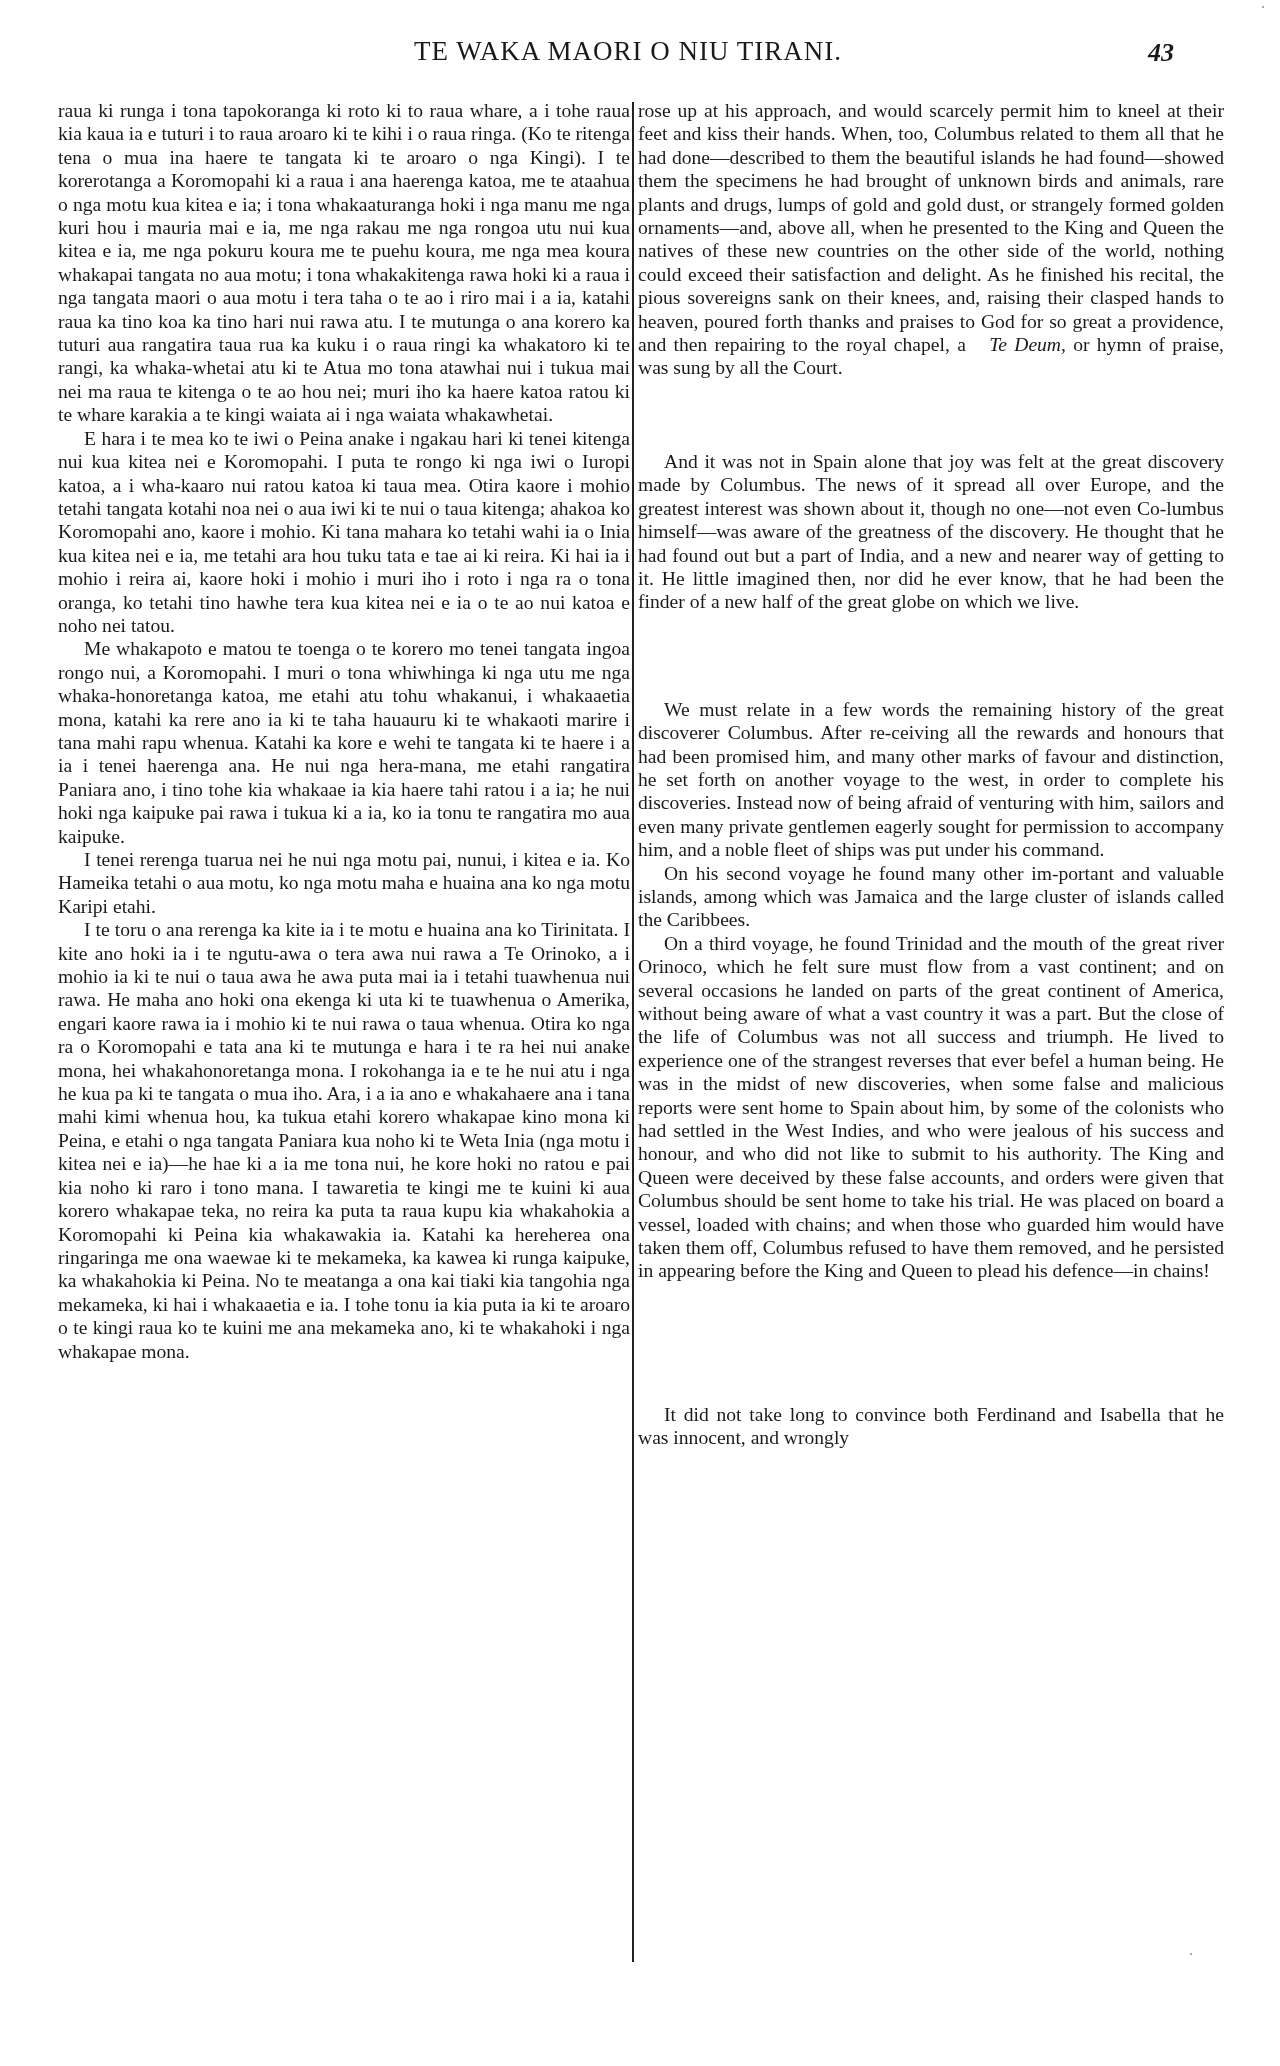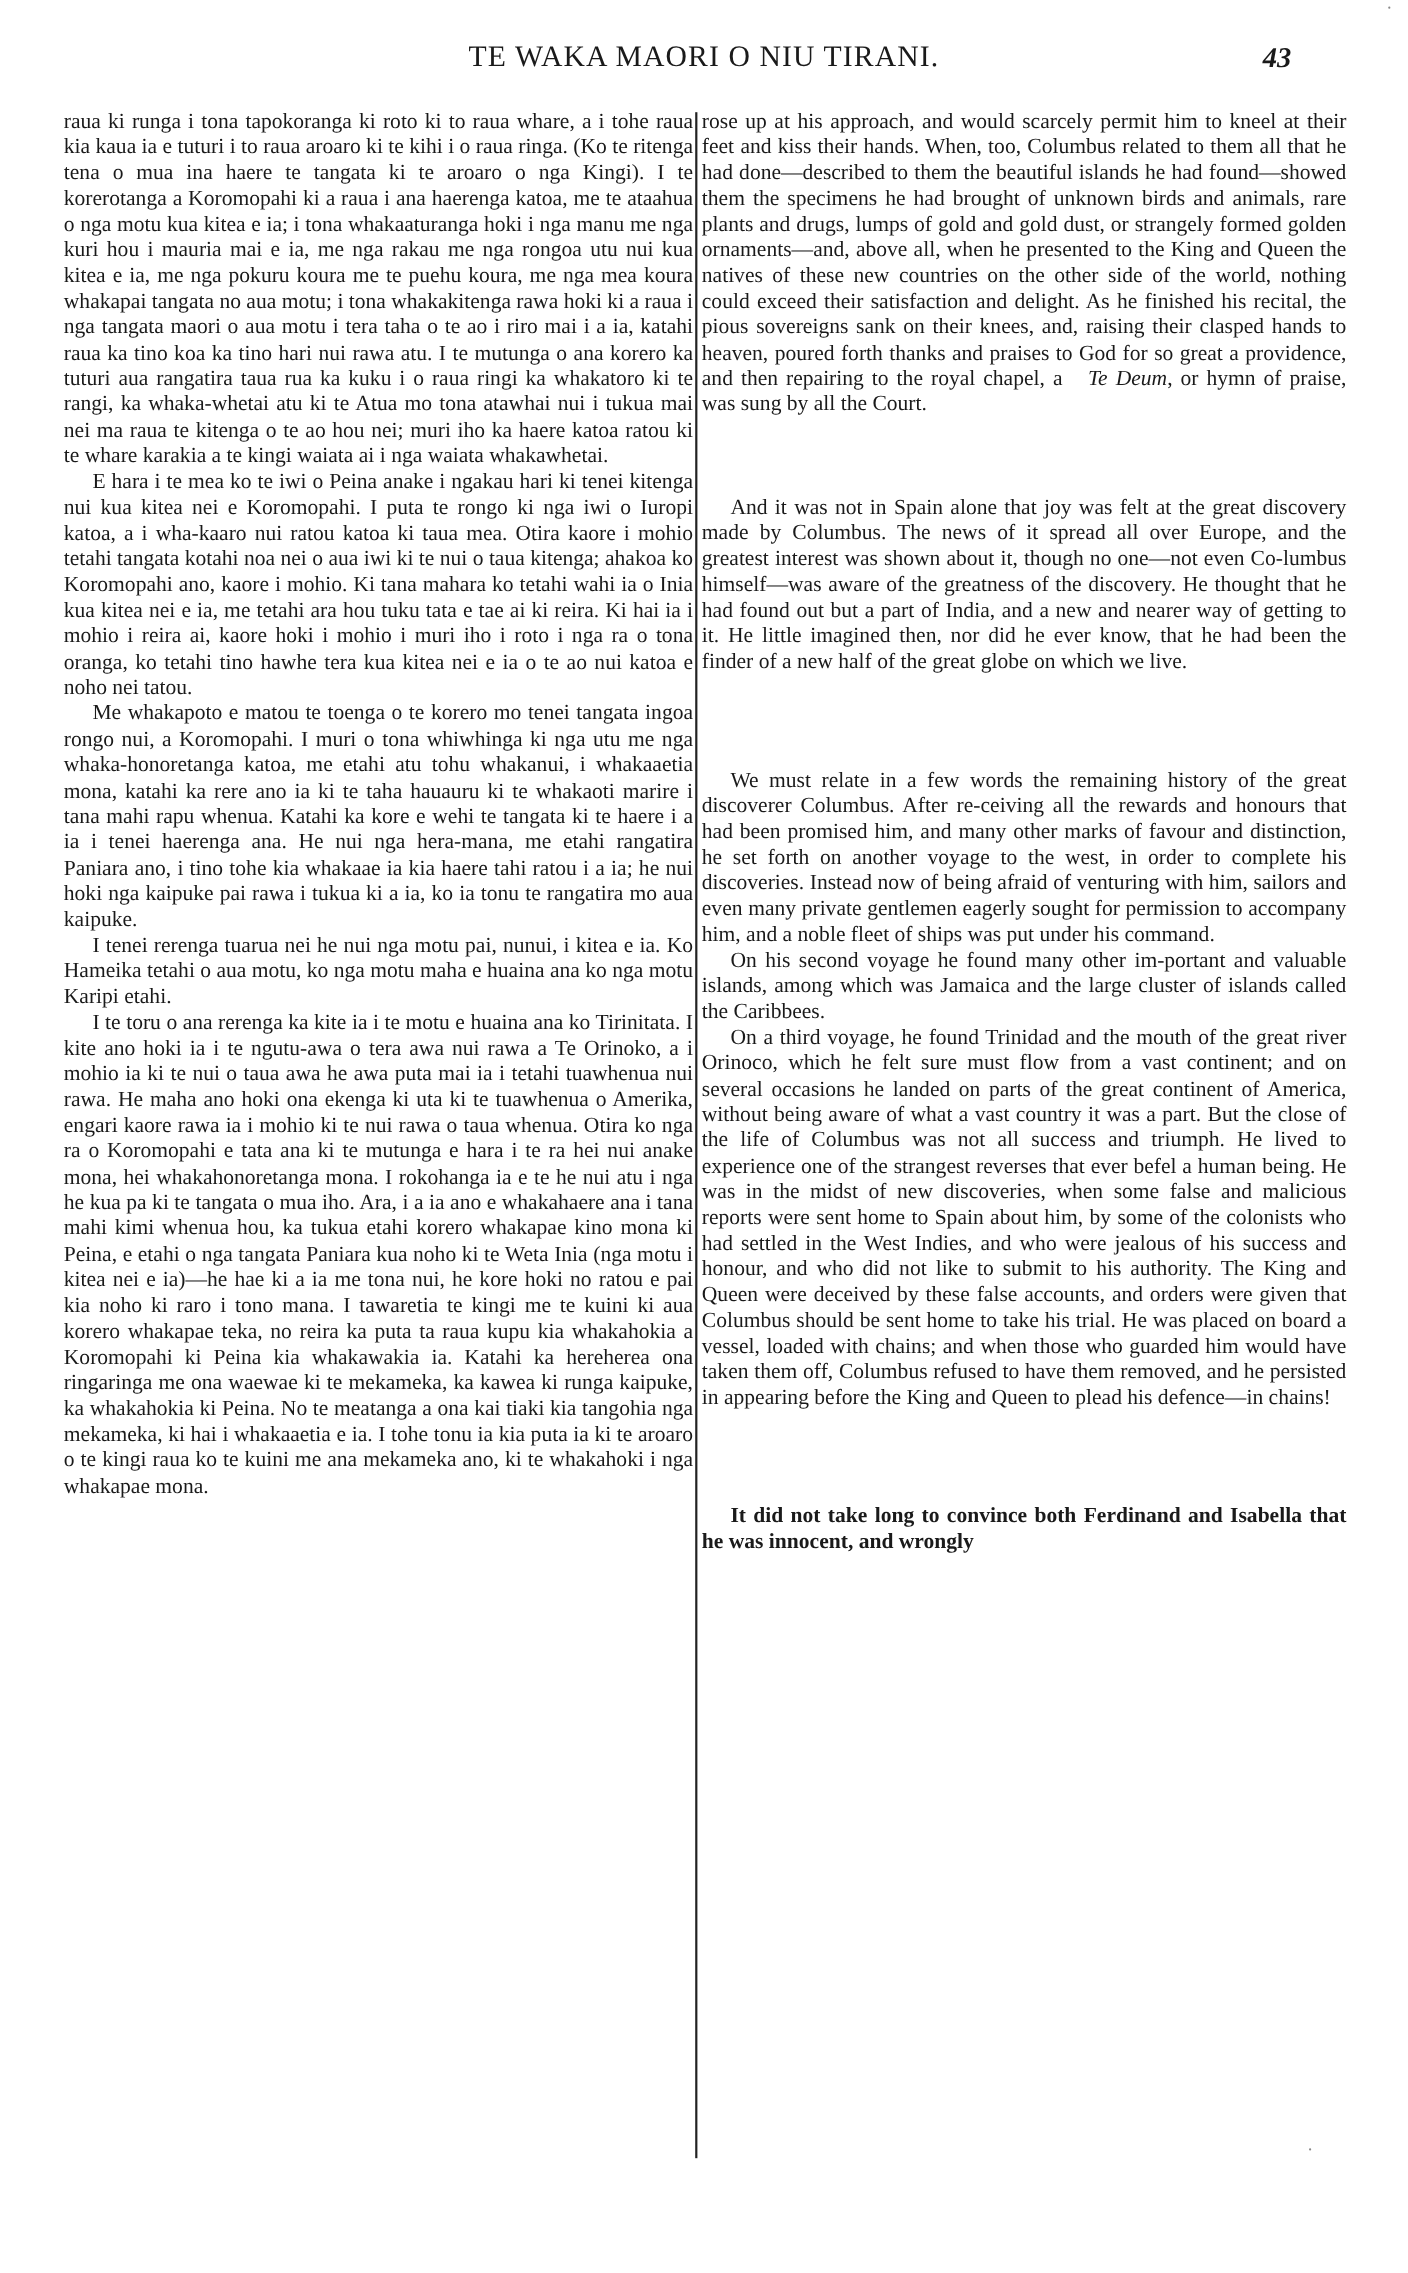--- a/index.html
+++ b/index.html
@@ -5,21 +5,21 @@
   html, body { margin: 0; padding: 0; background: #ffffff; }
   body {
     width: 1280px; height: 2066px; position: relative; overflow: hidden;
     font-family: "DejaVu Serif", "Liberation Serif", serif;
     color: #1a1a1a;
   }
   .header {
     position: absolute; top: 36px; left: 0; width: 1280px; height: 40px;
   }
   .header-title {
-    position: absolute; left: 340px; top: 0; width: 600px; text-align: center;
+    position: absolute; left: 328px; top: 0; width: 600px; text-align: center;
     font-family: "Liberation Serif", "DejaVu Serif", serif;
     font-size: 27px; letter-spacing: 1px;
   }
   .page-number {
     position: absolute; left: 1148px; top: 2px;
     font-family: "Liberation Serif", "DejaVu Serif", serif;
     font-size: 26px; font-weight: bold; font-style: italic;
   }
   .col {
     position: absolute; top: 99px;
@@ -31,21 +31,21 @@
   .col-right { left: 638px; width: 586px; }
   .divider {
     position: absolute; left: 632px; top: 102px; width: 2px; height: 1860px;
     background: #222;
   }
   .col p { margin: 0; text-indent: 0; }
   .col p.indent { text-indent: 26px; }
   .col-right .gap-1 { margin-top: 70px; }
   .col-right .gap-2 { margin-top: 84px; }
   .col-right .gap-3 { }
-  .col-right .gap-4 { margin-top: 84px; font-weight: bold; }
+  .col-right .gap-4 { margin-top: 120px; }
   em { font-style: italic; margin-left: 16px; }
   .speck { position: absolute; width: 2px; height: 2px; background: #888; border-radius: 1px; }
 </style>
 </head>
 <body>
 
 <div class="header">
   <div class="header-title">TE WAKA MAORI O NIU TIRANI.</div>
   <div class="page-number">43</div>
 </div>

